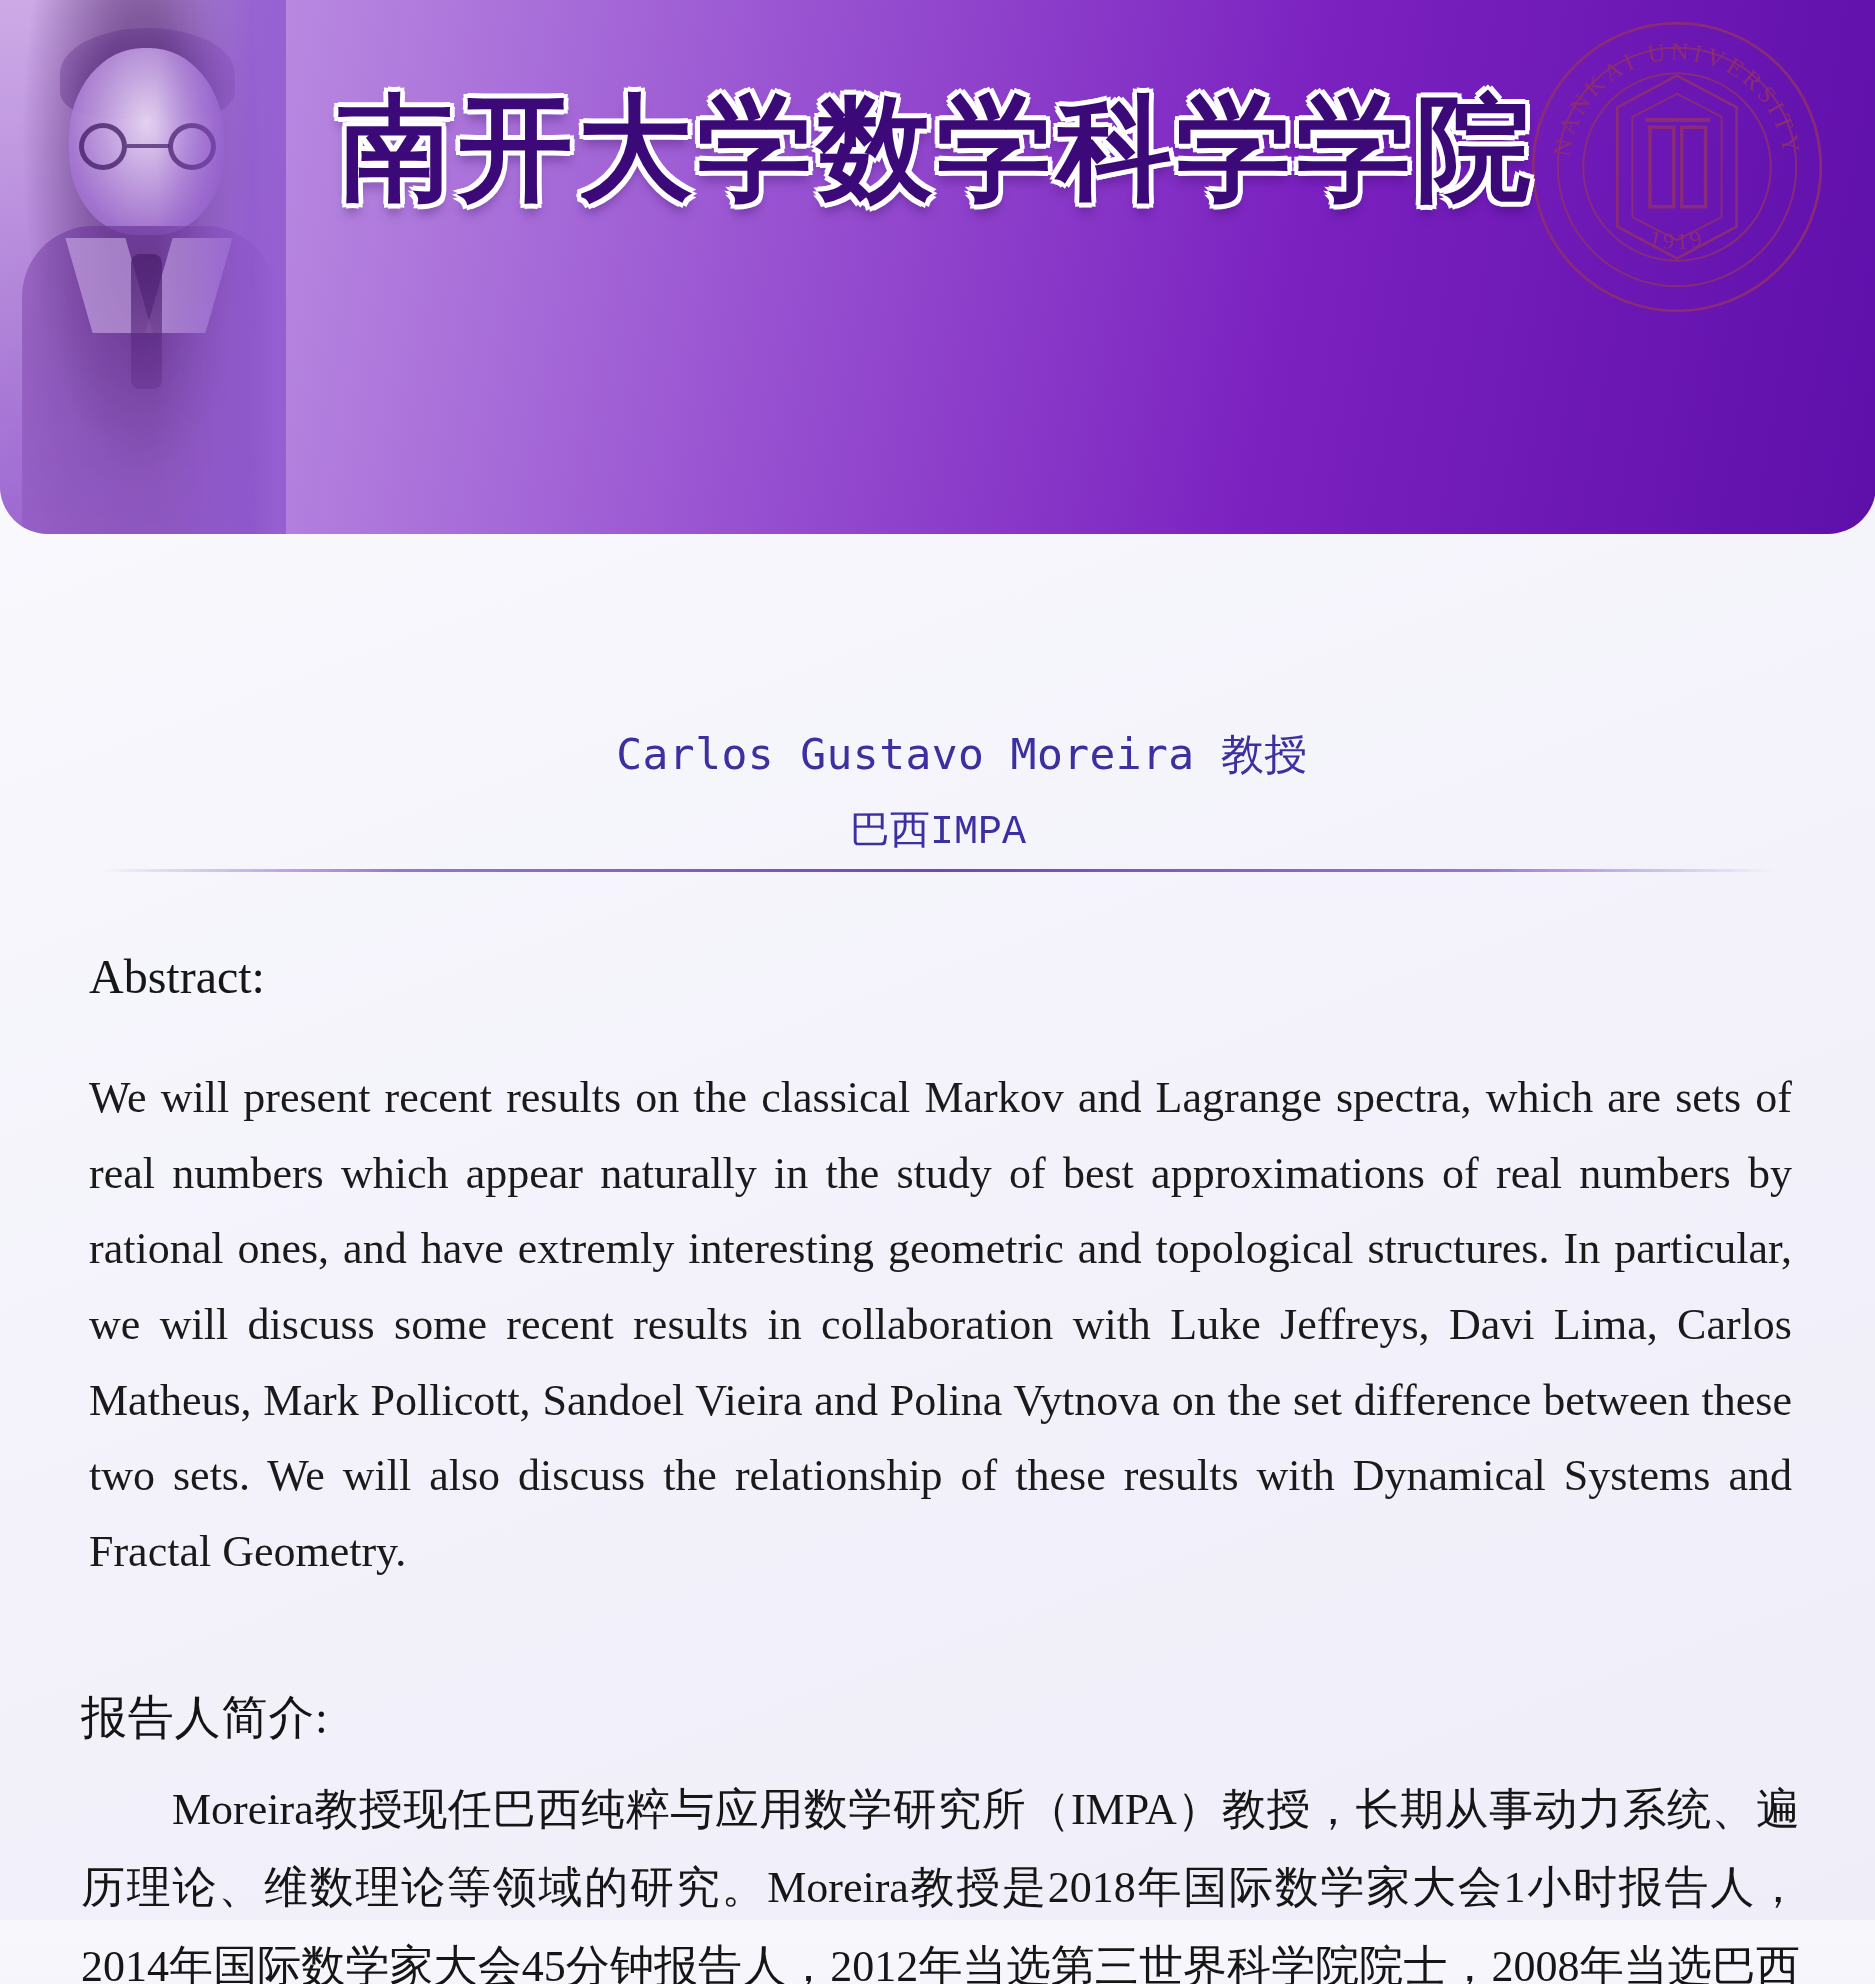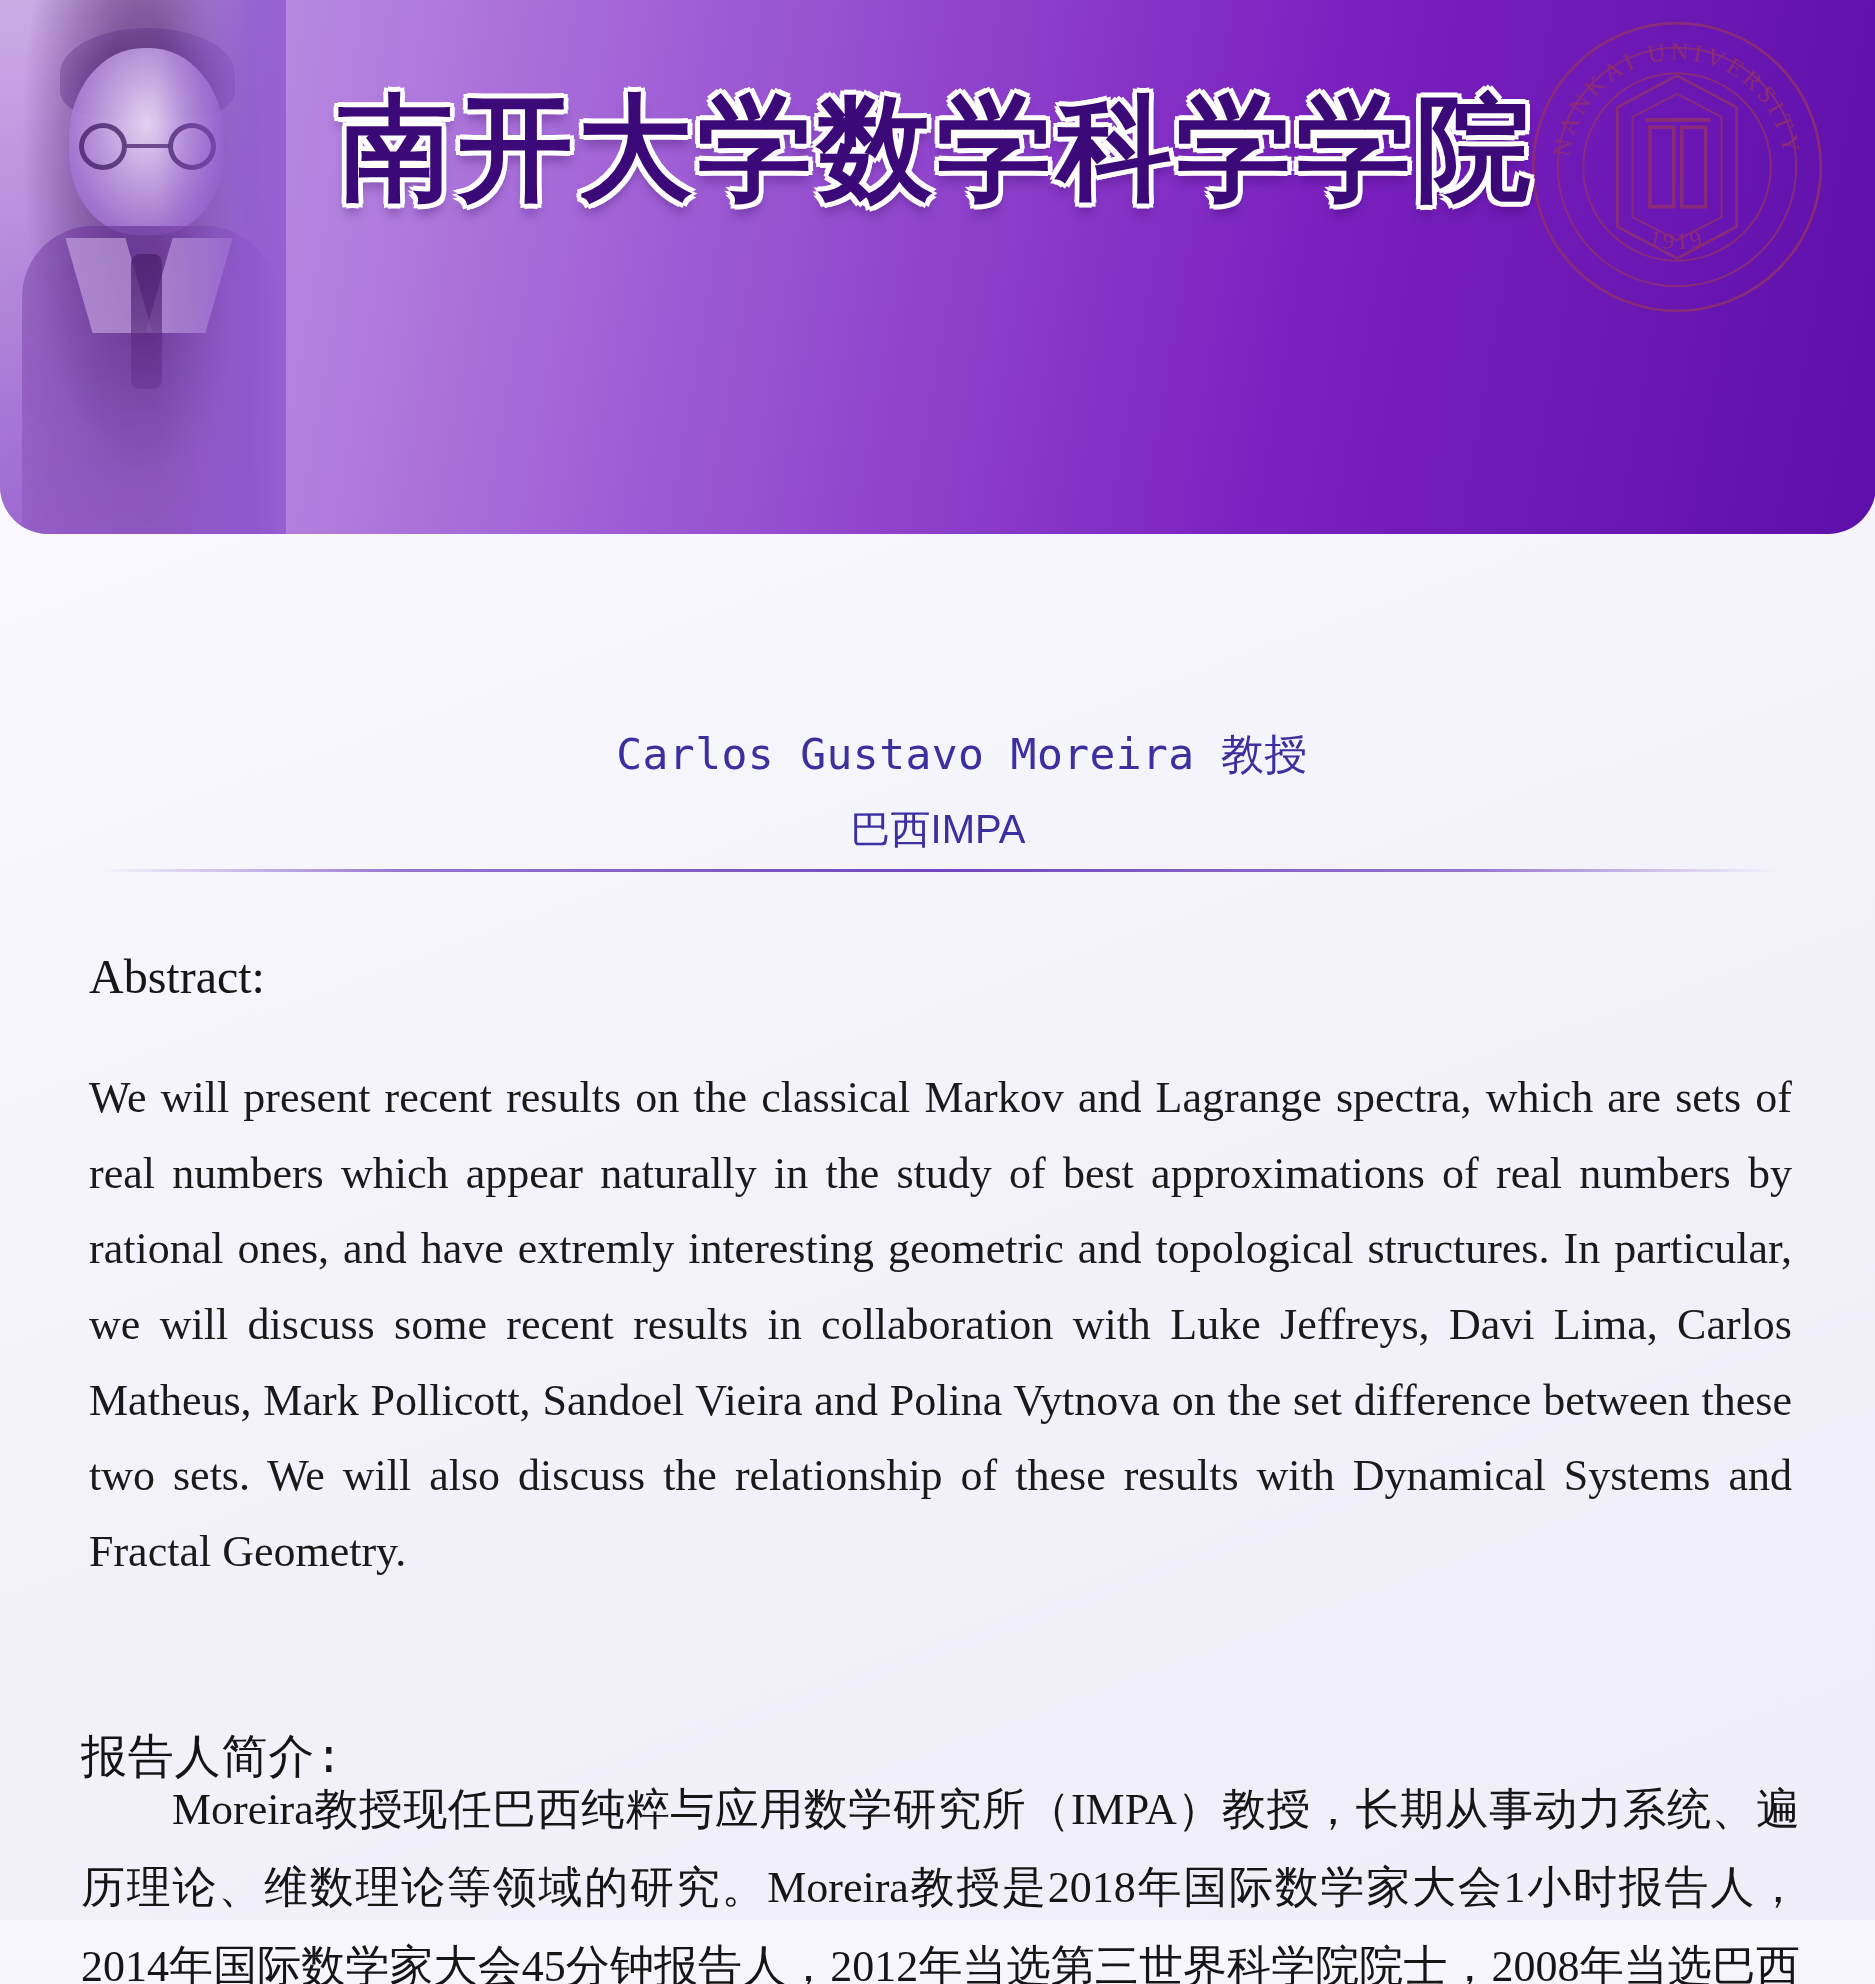--- a/index.html
+++ b/index.html
@@ -203,21 +203,21 @@
     letter-spacing: 0.4px;
     margin-left: 24px;
   }
   .speaker .zh { font-family: "Liberation Sans", sans-serif; }
   .affiliation {
     position: absolute;
     left: 0;
     top: 802px;
     width: 1876px;
     text-align: center;
-    font-family: Liberation Sans, sans-serif;
+    font-family: Liberation Mono, monospace;
     font-size: 40px;
     color: #3c2fa0;
   }
   .divider {
     position: absolute;
     left: 99px;
     top: 869px;
     width: 1677px;
     height: 3.2px;
     background: linear-gradient(90deg, rgba(150,120,210,0) 0%, rgba(132,96,200,0.85) 18%, rgba(108,60,186,0.95) 50%, rgba(132,96,200,0.85) 82%, rgba(150,120,210,0) 100%);
@@ -242,24 +242,24 @@
     line-height: 1.72;
     color: #1a1a1a;
     text-align: justify;
     font-family: "Liberation Serif", serif;
   }
 
   
   .bio-label {
     position: absolute;
     left: 81px;
-    top: 1726px;
+    top: 1687px;
     font-size: 46px;
     color: #141414;
-    font-family: Liberation Mono, monospace;
+    font-family: Liberation Serif, serif;
     letter-spacing: 0.8px;
   }
   .bio-body {
     position: absolute;
     left: 81px;
     top: 1771px;
     width: 1719px;
     font-size: 44px;
     line-height: 1.78;
     color: #161616;

